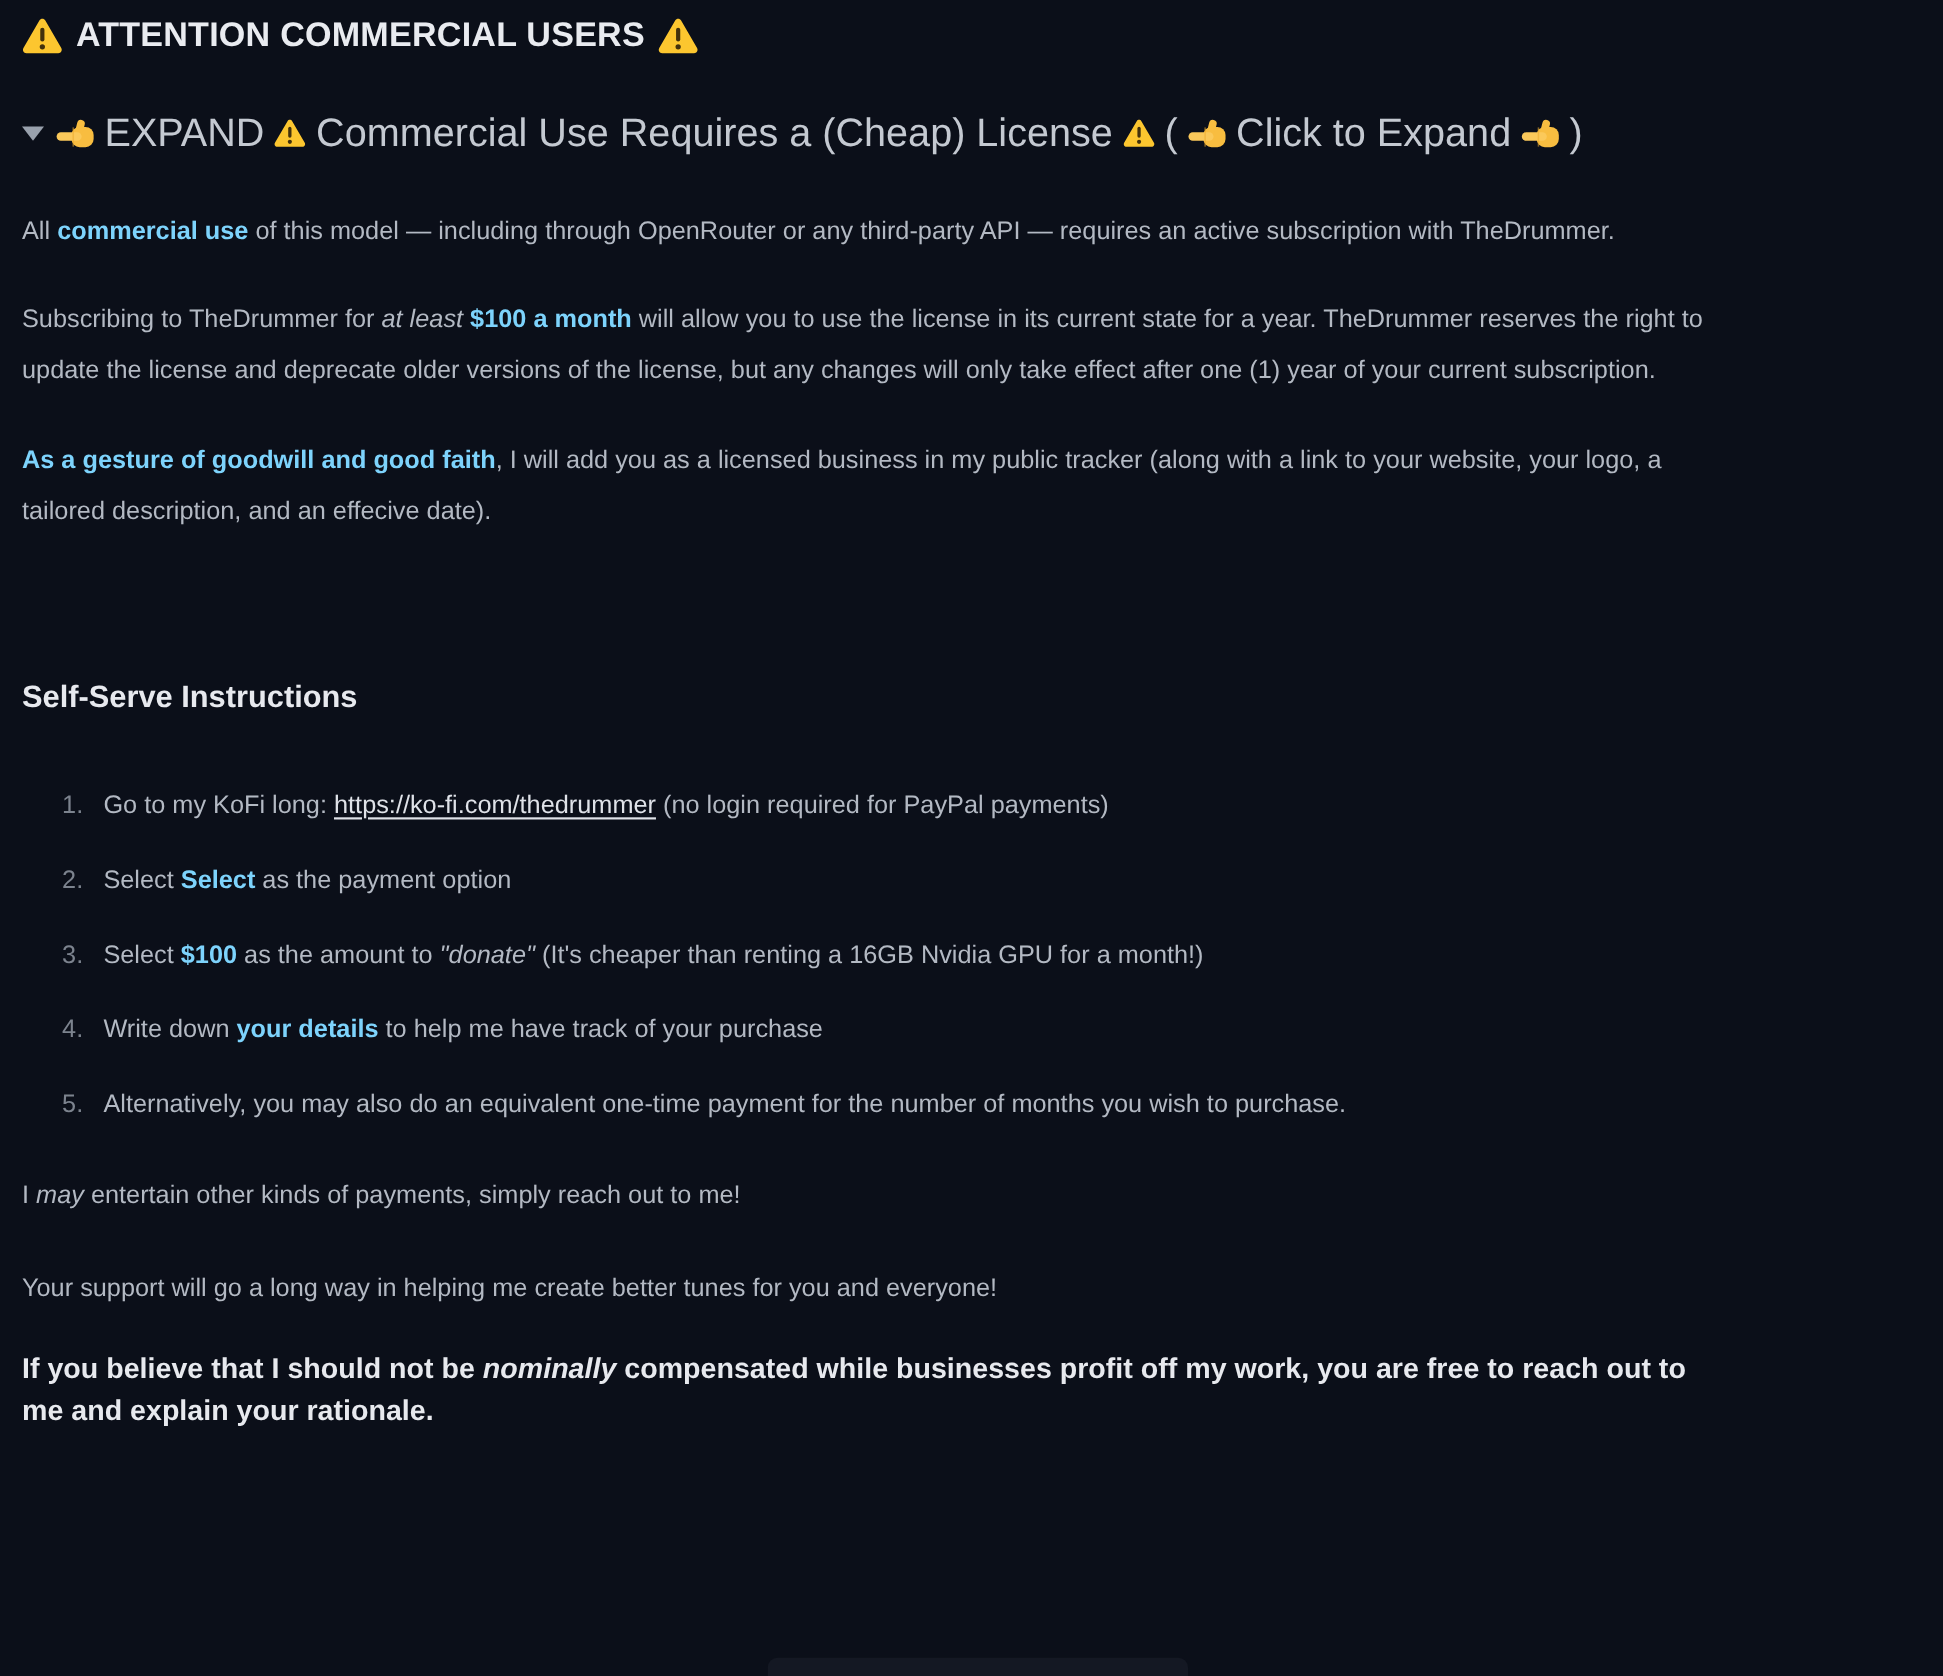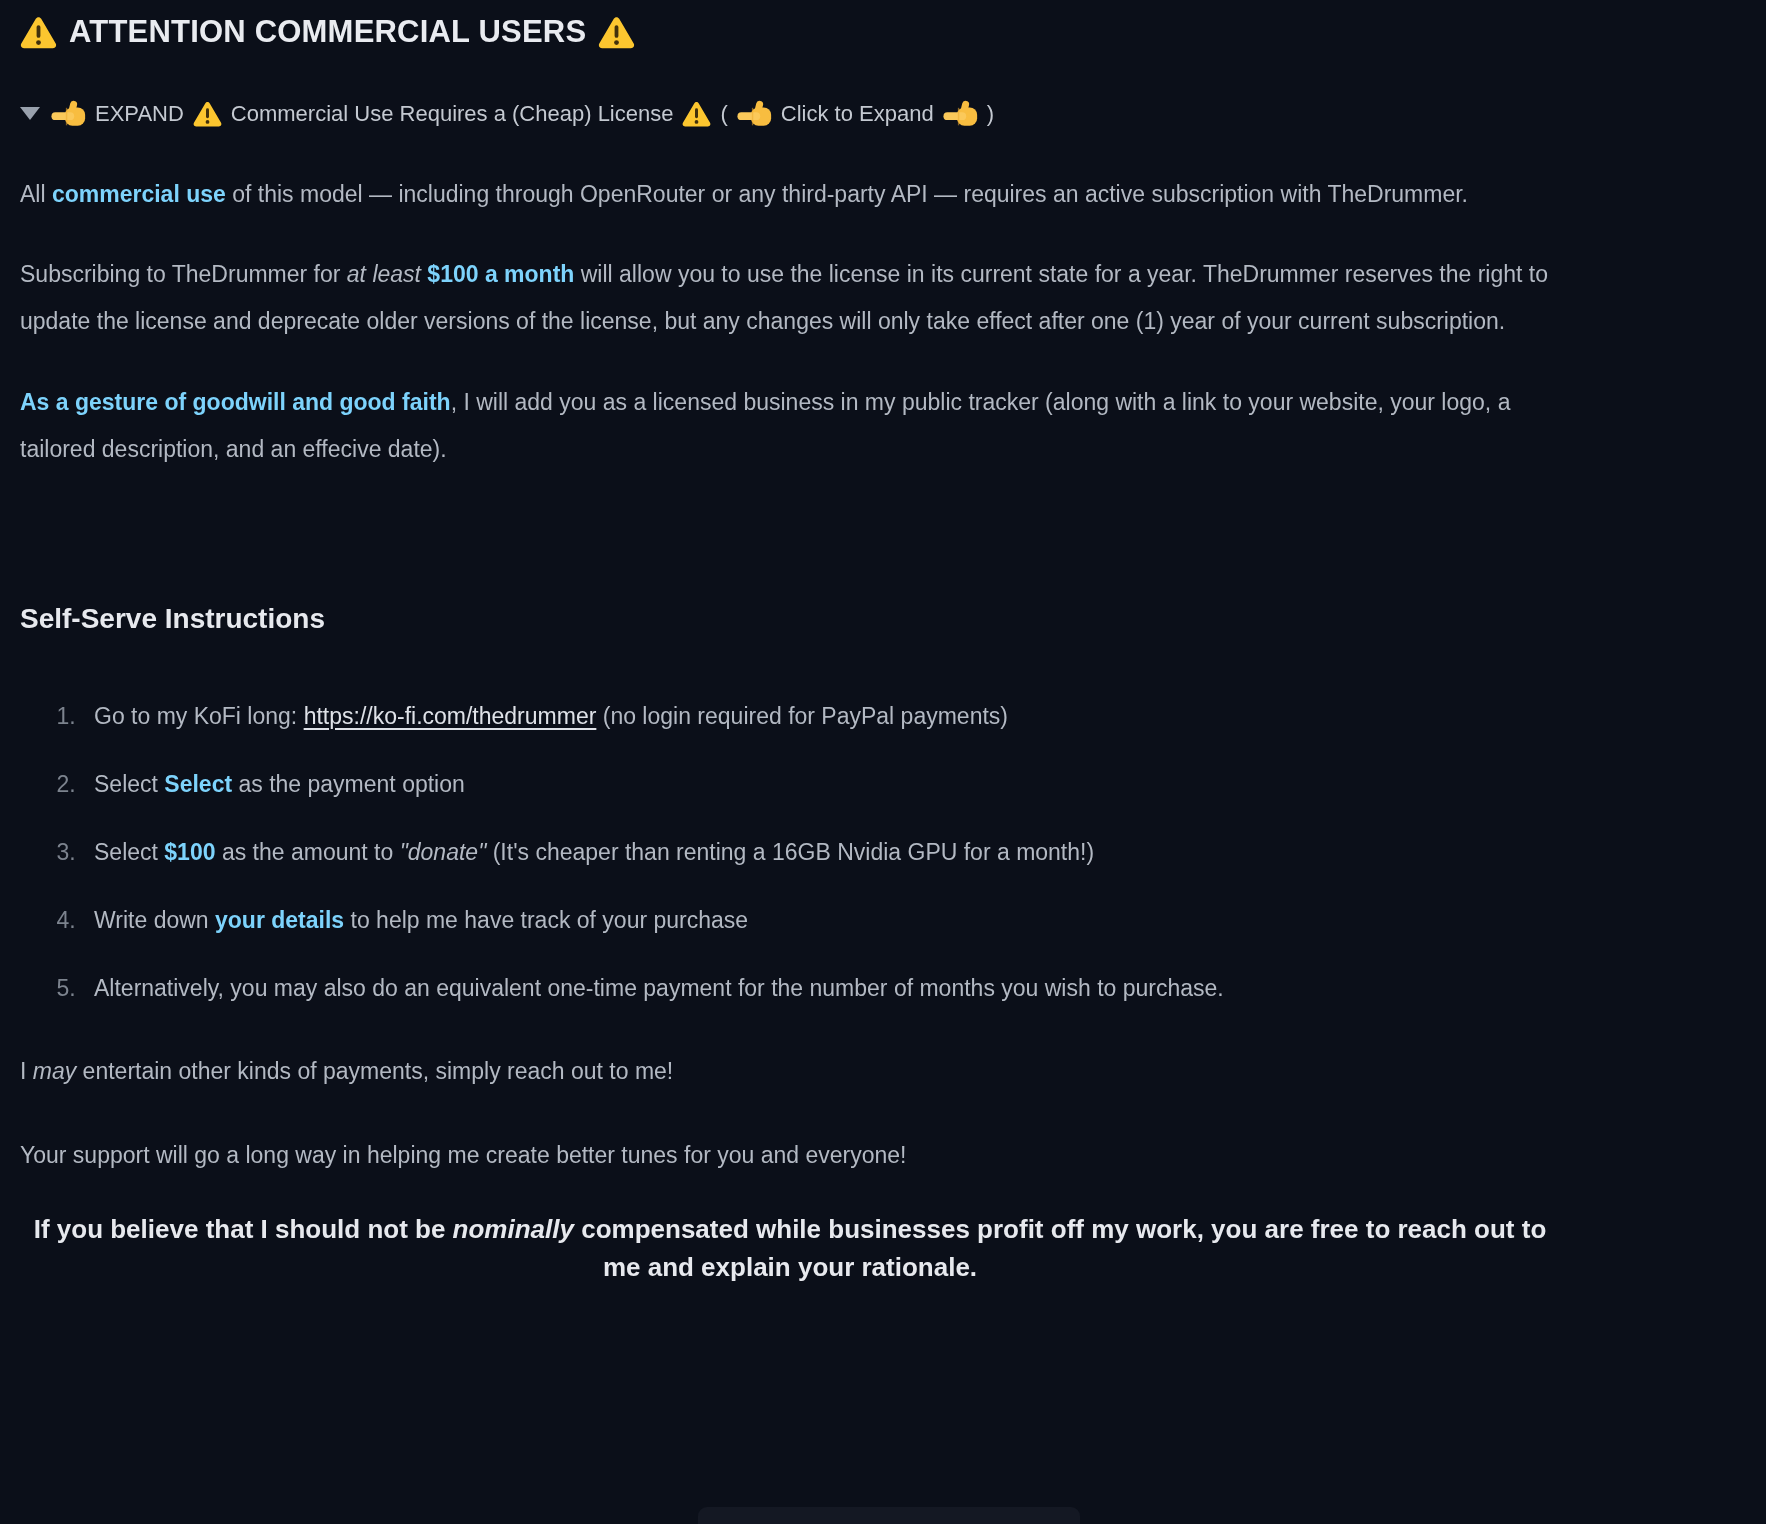--- a/index.html
+++ b/index.html
@@ -20,21 +20,21 @@
     color: #e9ebf0; letter-spacing: .2px;
   }
   .icon { display: inline-flex; align-items: center; flex: none; }
   .warn-lg svg { width: 37px; height: 33px; }
   .warn-sm svg { width: 29px; height: 26px; }
   .hand svg { width: 35px; height: 27px; }
 
   .summary {
     margin-top: 50px;
     display: flex; align-items: center; gap: 9px;
-    font-size: 22px; color: #c4c9d1;
+    font-size: 36px; color: #c4c9d1;
     cursor: pointer; user-select: none;
     white-space: nowrap;
   }
   .tri {
     width: 0; height: 0; flex: none;
     border-left: 10px solid transparent;
     border-right: 10px solid transparent;
     border-top: 13px solid #99a1ad;
     margin-right: 2px;
   }
@@ -62,21 +62,20 @@
     max-width: 1555px;
   }
   ol.instructions li { margin-bottom: 21px; padding-left: 12px; }
   ol.instructions li::marker { color: #7c838e; }
 
   p.final {
     margin-top: 31px;
     font-size: 26px; line-height: 38px;
     font-weight: 700; color: #e7e9ee;
     max-width: 1540px;
-    text-align: center;
   }
   p.final .b { color: #e7e9ee; }
 
   .bottom-strip {
     position: absolute;
     left: 698px; top: 1507px;
     width: 382px; height: 17px;
     background: #141823;
     border-radius: 9px 9px 0 0;
   }

